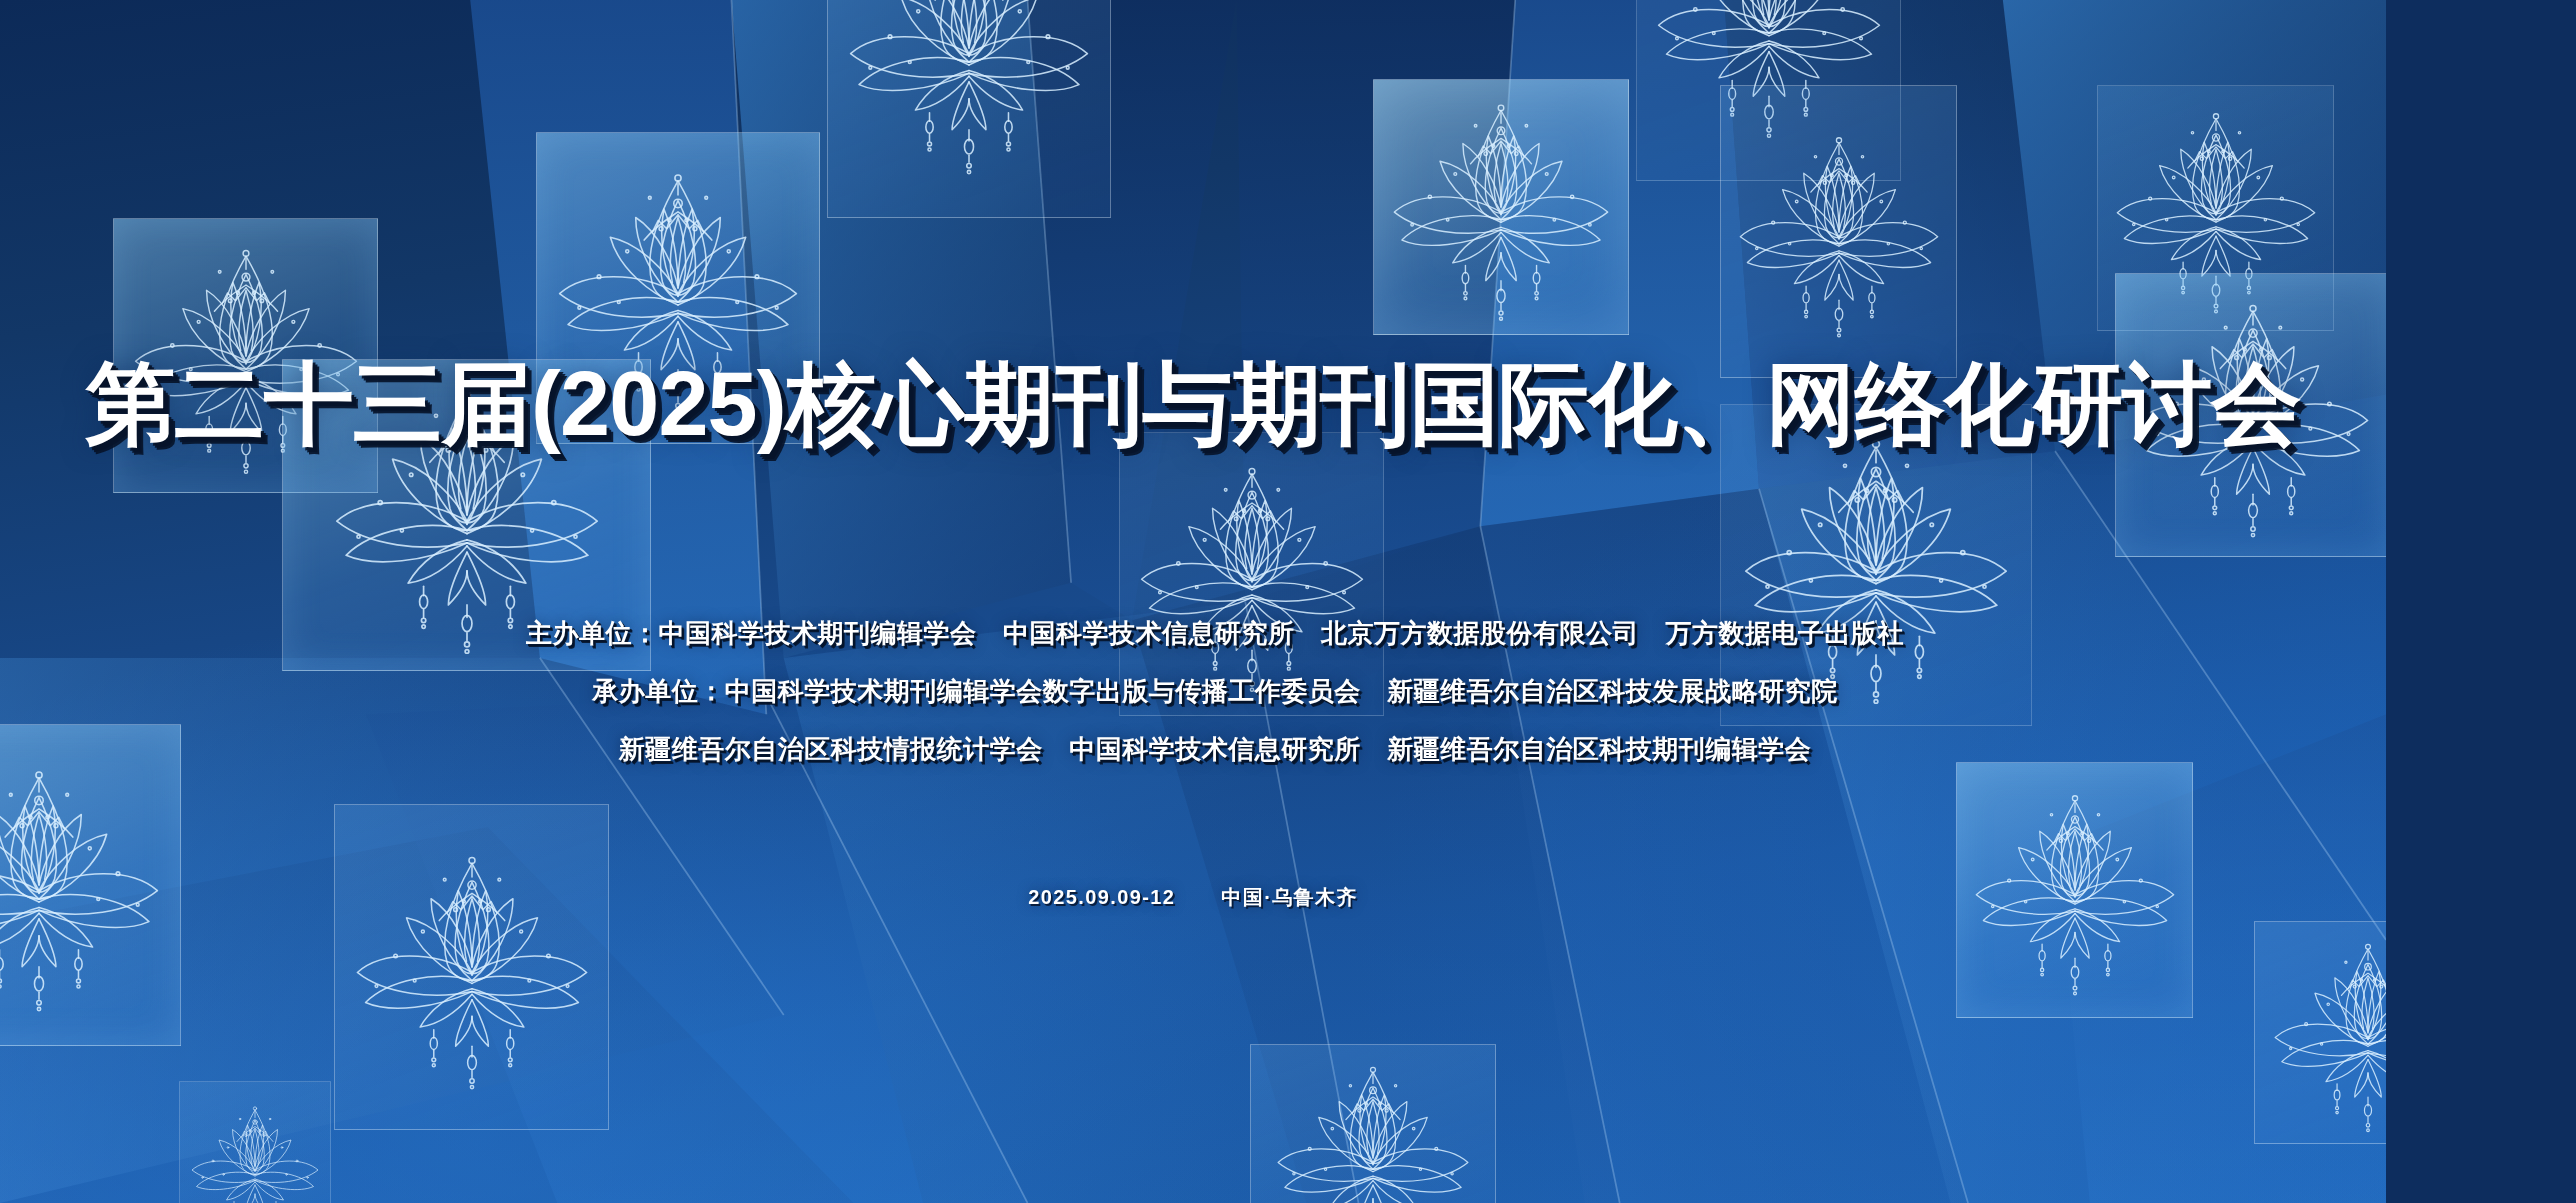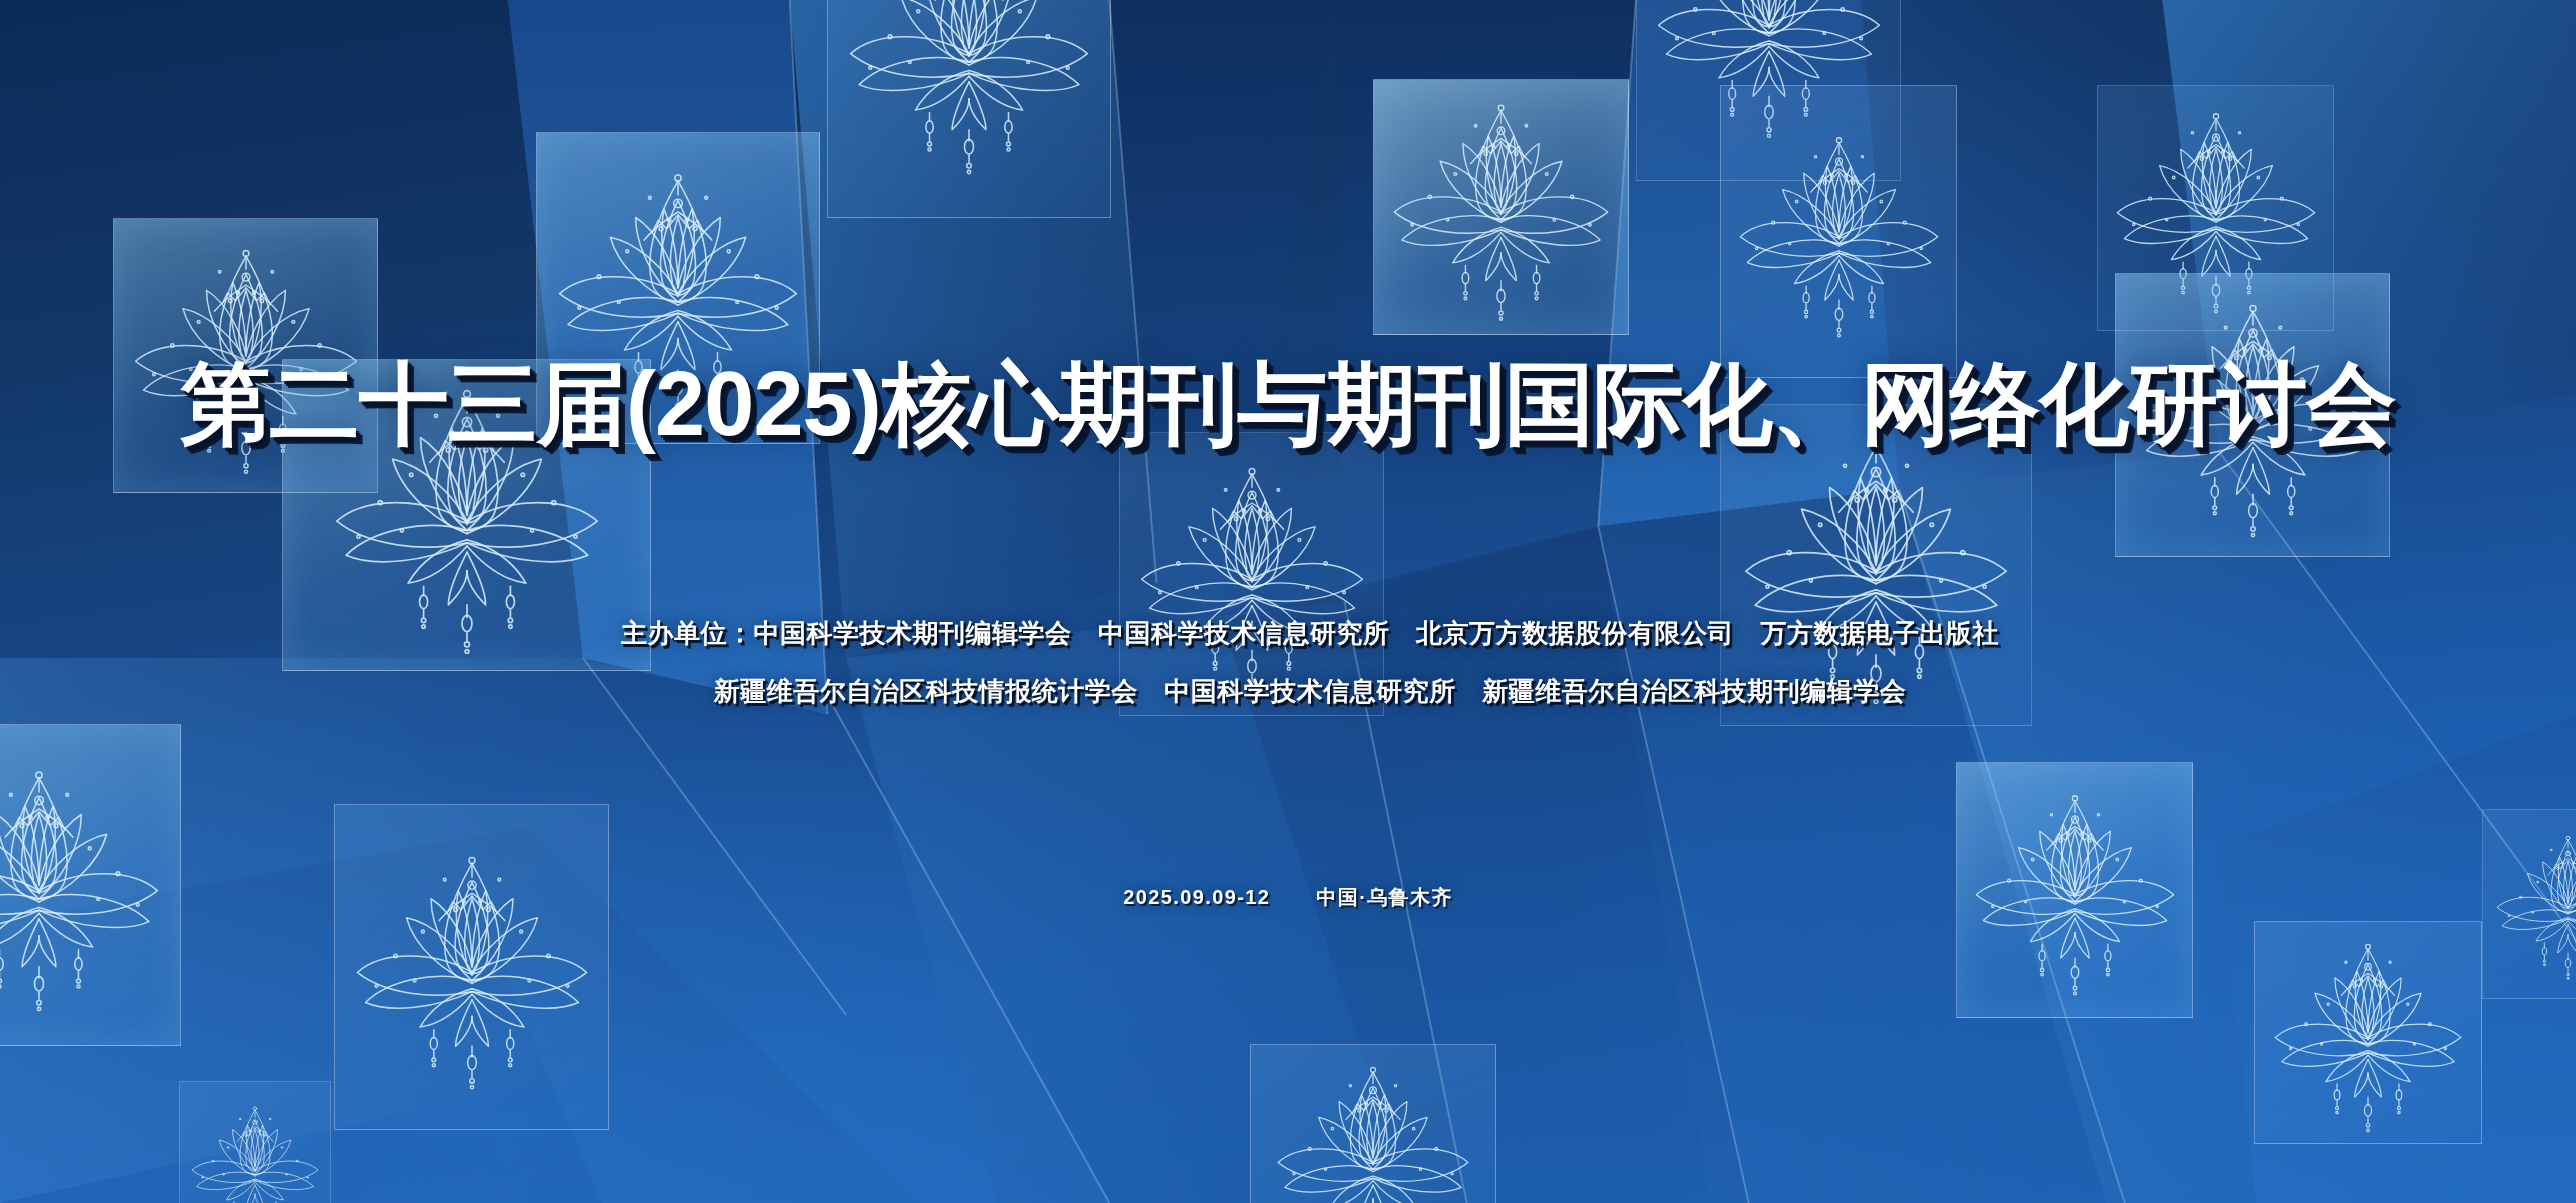--- a/index.html
+++ b/index.html
@@ -1,17 +1,17 @@
 <!DOCTYPE html>
 <html style="font-size:15px"><head>
 <meta charset="utf-8">
 <style>
   html,body{margin:0;padding:0;background:#0d2d5e;}
   #stage{
-    position:relative;width:2576px;height:1203px;overflow:hidden;
+    position:relative;width:2386px;height:1203px;overflow:hidden;
     font-family:"Liberation Sans","DejaVu Sans",sans-serif;
     background:
       radial-gradient(ellipse 1316px 846px at 20% 95%, rgba(38,120,210,.55) 0%, rgba(38,120,210,0) 62%),
       radial-gradient(ellipse 1410px 940px at 95% 80%, rgba(32,108,200,.45) 0%, rgba(32,108,200,0) 65%),
       linear-gradient(172deg,#0c2a58 0%,#123767 22%,#18498a 48%,#1b5aa8 72%,#1f66b8 100%);
   }
 
   
   .facets{position:absolute;inset:0;}
   .facets svg{display:block;width:100%;height:100%;}
@@ -255,20 +255,21 @@
         <use href="#lotus"></use>
       </svg>
   </div>
 
   <div class="content">
 
     <div class="title">第二十三届(2025)核心期刊与期刊国际化、网络化研讨会</div>
 
     <div class="orgs">
       <div class="orgline">主办单位：中国科学技术期刊编辑学会　中国科学技术信息研究所　北京万方数据股份有限公司　万方数据电子出版社</div>
+      <div class="orgline">承办单位：中国科学技术期刊编辑学会数字出版与传播工作委员会　新疆维吾尔自治区科技发展战略研究院</div>
       <div class="orgline">新疆维吾尔自治区科技情报统计学会　中国科学技术信息研究所　新疆维吾尔自治区科技期刊编辑学会</div>
     </div>
 
     <div class="datebar">
       <span>2025.09.09-12</span>
       <span class="gap"></span>
       <span>中国·乌鲁木齐</span>
     </div>
 
   </div>

